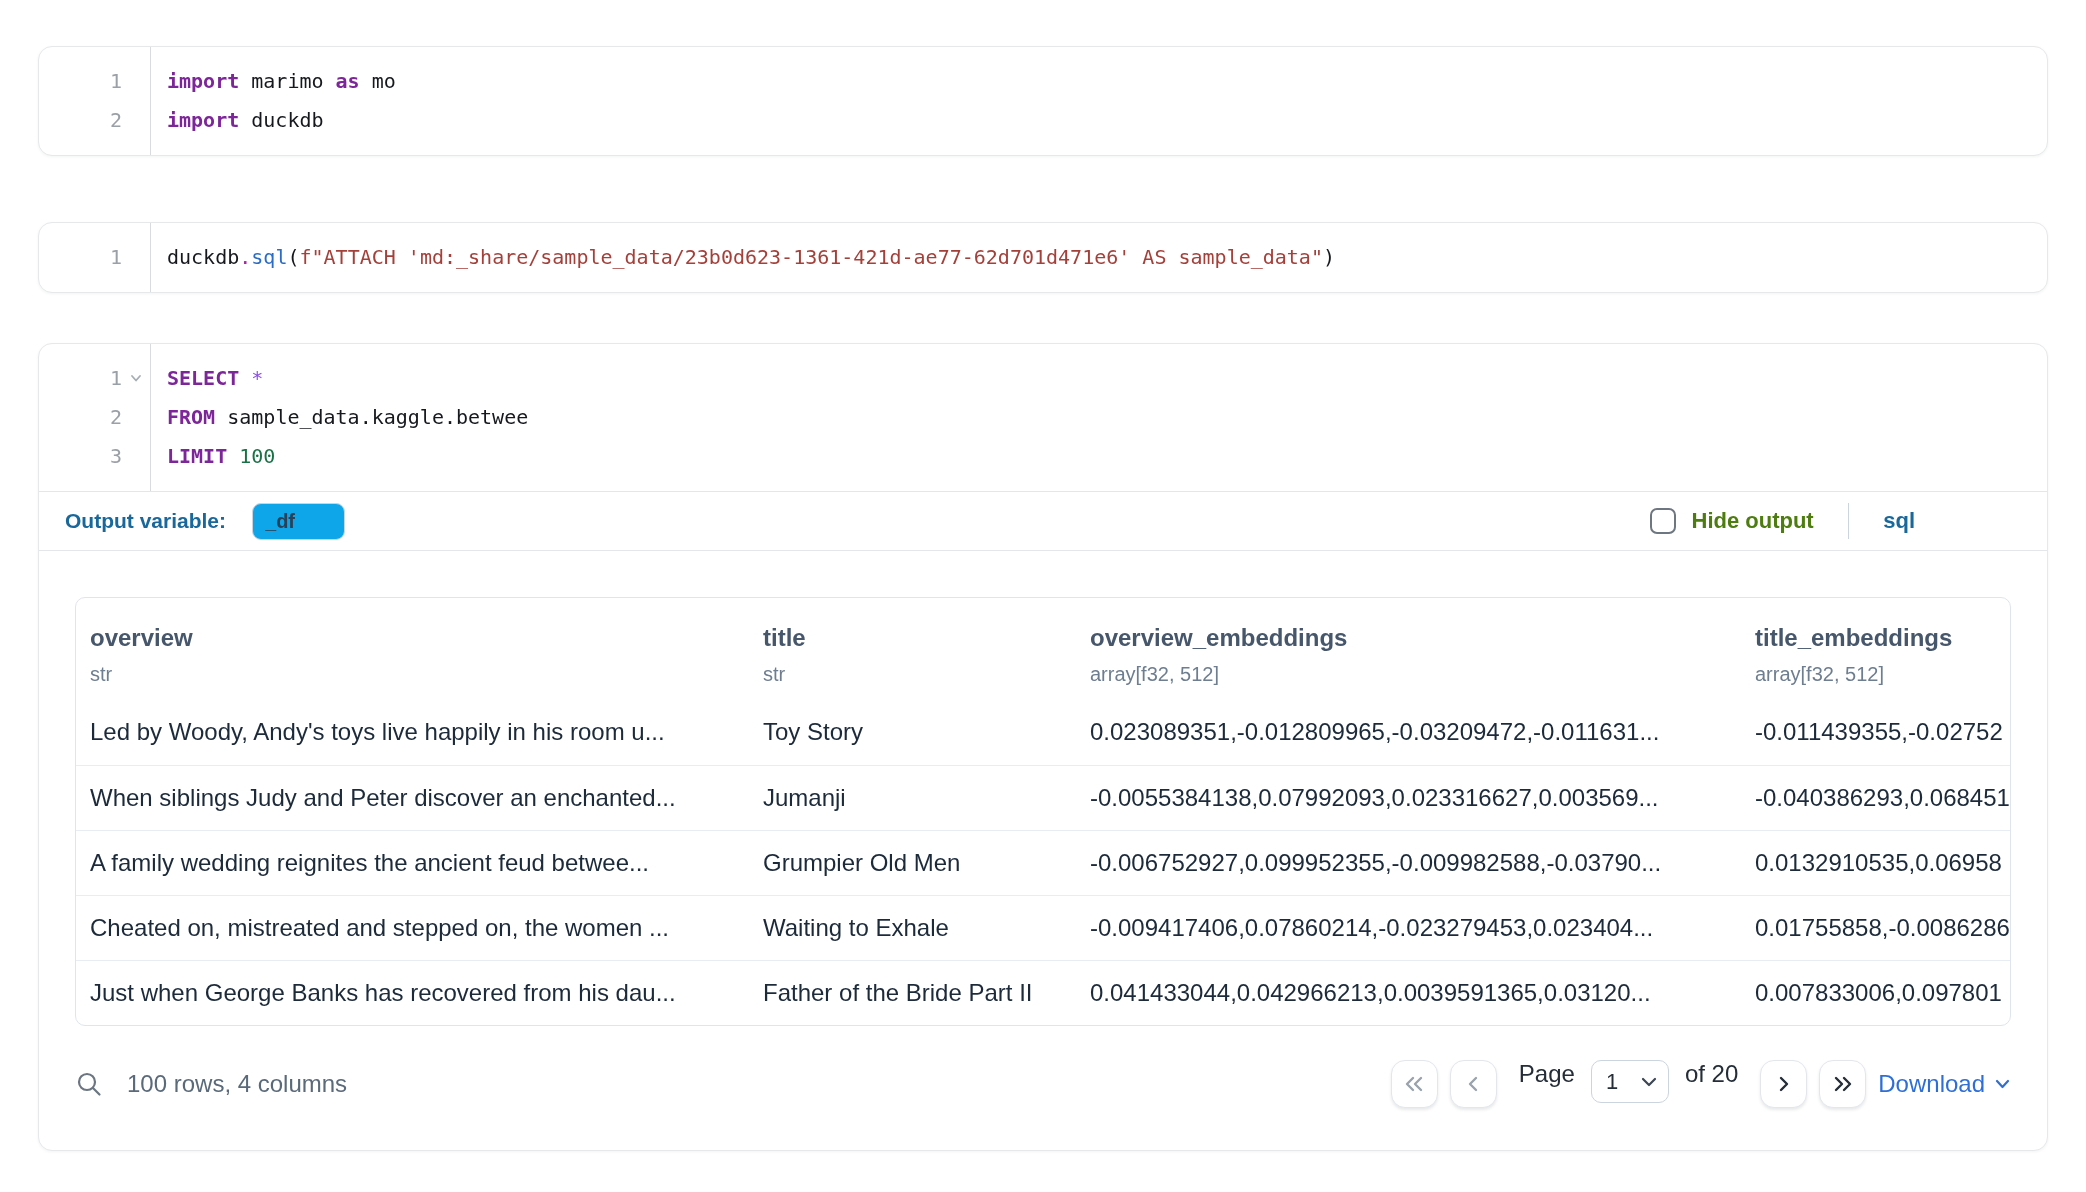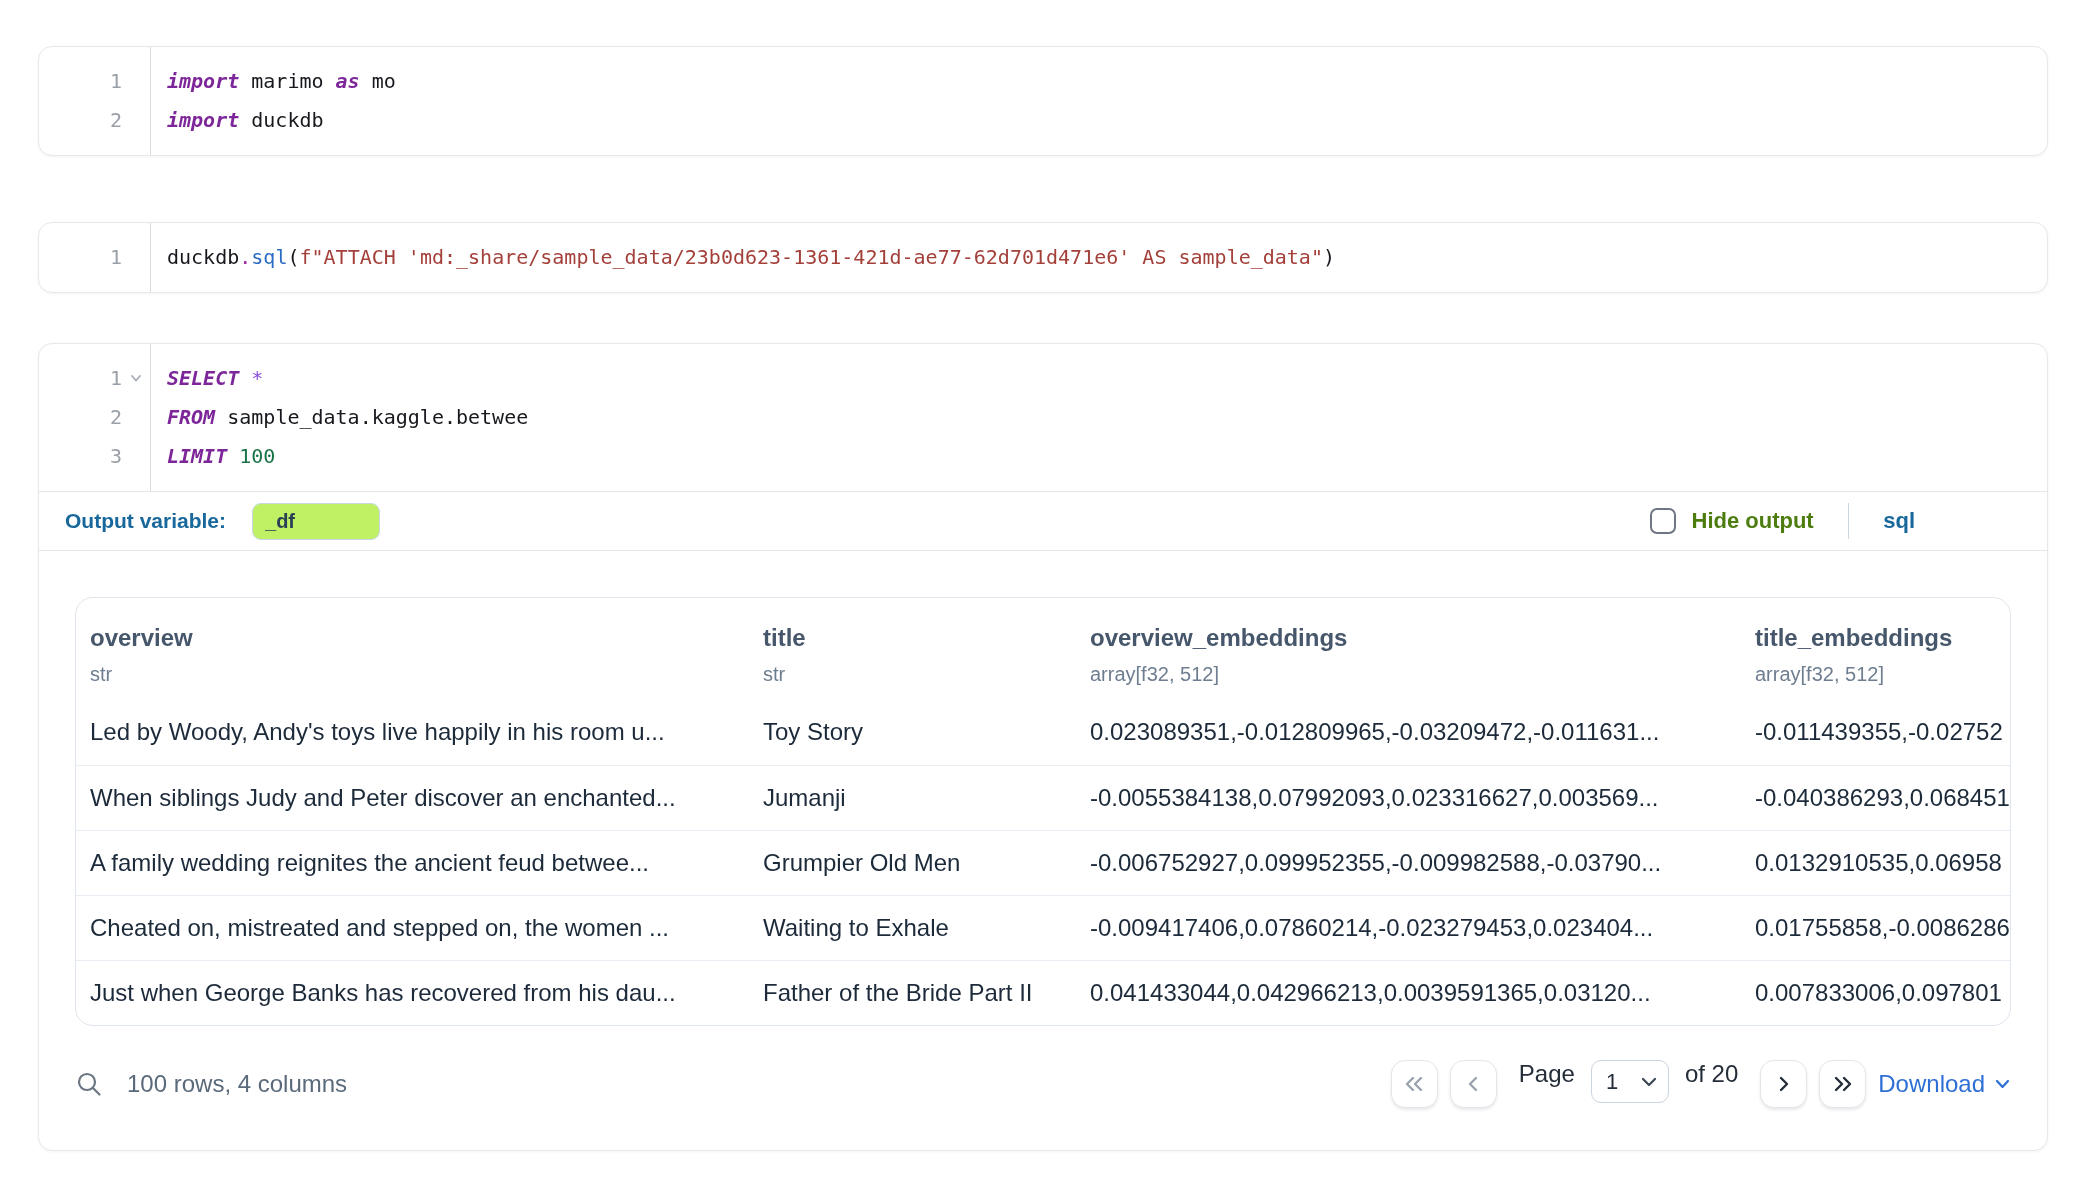--- a/index.html
+++ b/index.html
@@ -16,47 +16,47 @@
 
   .editor { display: flex; font-family: "DejaVu Sans Mono", monospace; font-size: 20px; }
   .gutter-col { width: 112px; flex: 0 0 112px; border-right: 1.5px solid #d9dcdf;
     padding: 15px 0; color: #9aa0a7; }
   .gutter-line { height: 39px; line-height: 39px; text-align: right; padding-right: 28px;
     position: relative; font-size: 20px; }
   .fold-icon { position: absolute; right: 7px; top: 12px; }
   .code-col { padding: 15px 0 15px 16px; flex: 1 1 auto; overflow: hidden; }
   .code-line { height: 39px; line-height: 39px; white-space: pre; color: #16181d; }
 
-  .tok-kw { color: #7d2699; font-weight: bold; font-style: italic; }
+  .tok-kw { color: #7d2699; font-weight: bold; }
   .tok-plain { color: #16181d; }
   .tok-op { color: #a626a4; }
   .tok-fn { color: #2b6cc4; }
   .tok-str { color: #a4403a; }
   .tok-num { color: #177245; }
   .tok-star { color: #8b4fe0; }
 
   
   .divider { height: 0; border-top: 1.5px solid #e4e7ea; }
 
   .output-bar { height: 58px; display: flex; align-items: center; padding-left: 26px; }
   .ov-label { color: #19689c; font-weight: bold; font-size: 21px; }
-  .ov-input { margin-left: 26px; width: 128px; height: 37px; border: 1.5px solid #c9d6e2;
+  .ov-input { margin-left: 26px; width: 93px; height: 37px; border: 1.5px solid #c9d6e2;
     border-radius: 9px; padding: 0 12px; font-family: "Liberation Sans", sans-serif;
-    font-size: 20px; font-weight: bold; color: #2b3f55; outline: none; background: #bef264; }
+    font-size: 20px; font-weight: bold; color: #2b3f55; outline: none; background: #0ea5e9; }
   .bar-right { margin-left: auto; display: flex; align-items: center; padding-right: 132px; }
   .checkbox { width: 26px; height: 26px; border: 2.2px solid #6e7681; border-radius: 7px;
     background: #fff; display: inline-block; cursor: pointer; }
   .hide-label { margin-left: 16px; color: #4d7c0f; font-weight: bold; font-size: 22px; cursor: pointer; }
   .vsep { width: 1.5px; height: 36px; background: #ccd5df; margin: 0 34px; }
   .lang-label { color: #19689c; font-weight: bold; font-size: 22px; cursor: pointer; }
 
   .output-area { padding: 46px 36px 40px 36px; }
 
   
-  .data-table { border: 1.5px solid #dfe5ec; border-radius: 18px; overflow: hidden; }
+  .data-table { border: 1.5px solid #dfe5ec; border-radius: 10px; overflow: hidden; }
   .tgrid { display: grid; grid-template-columns: 673px 327px 665px 1fr; }
   .thead { padding-top: 26px; padding-bottom: 14px; }
   .th { padding-left: 14px; overflow: hidden; white-space: nowrap; cursor: pointer; }
   .th-name { font-size: 24px; font-weight: bold; color: #46566b; line-height: 28px; }
   .th-type { font-size: 20px; color: #6e7e90; margin-top: 11px; }
   .trow { height: 65px; }
   .trow + .trow { border-top: 1.5px solid #e8edf3; }
   .td { padding-left: 14px; font-size: 24px; color: #1c2a3a; line-height: 63px;
     white-space: nowrap; overflow: hidden; }
 

